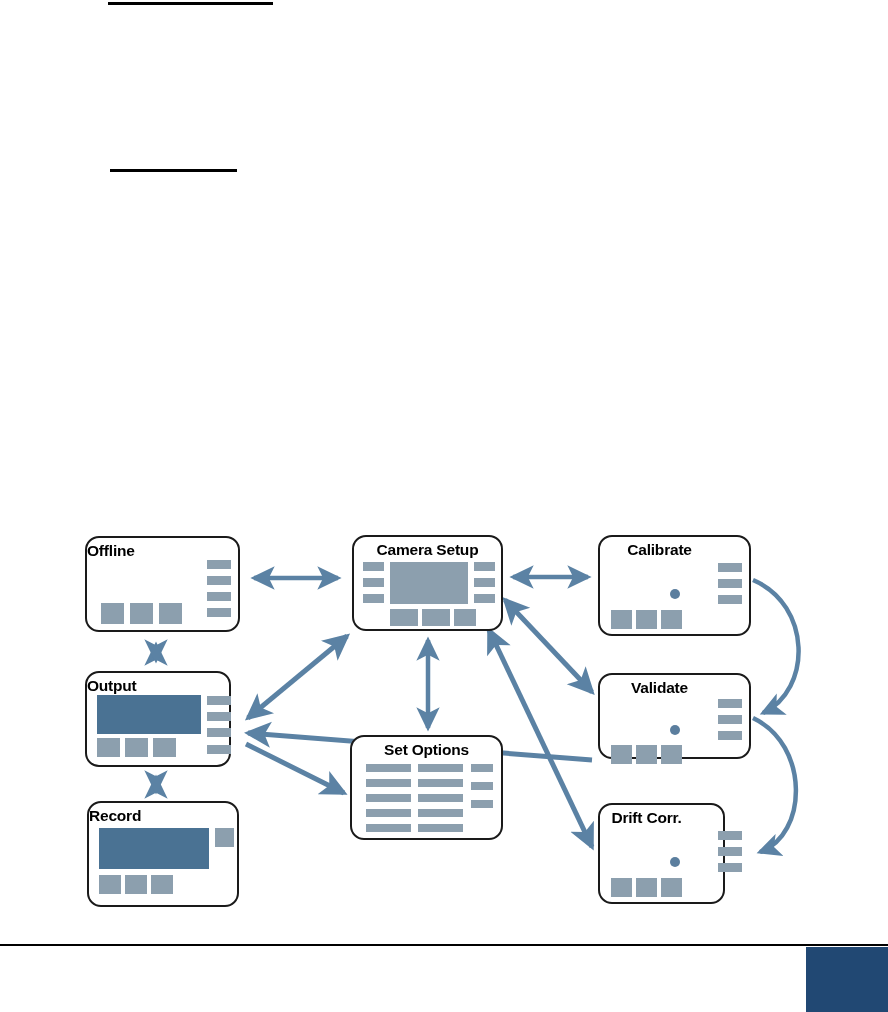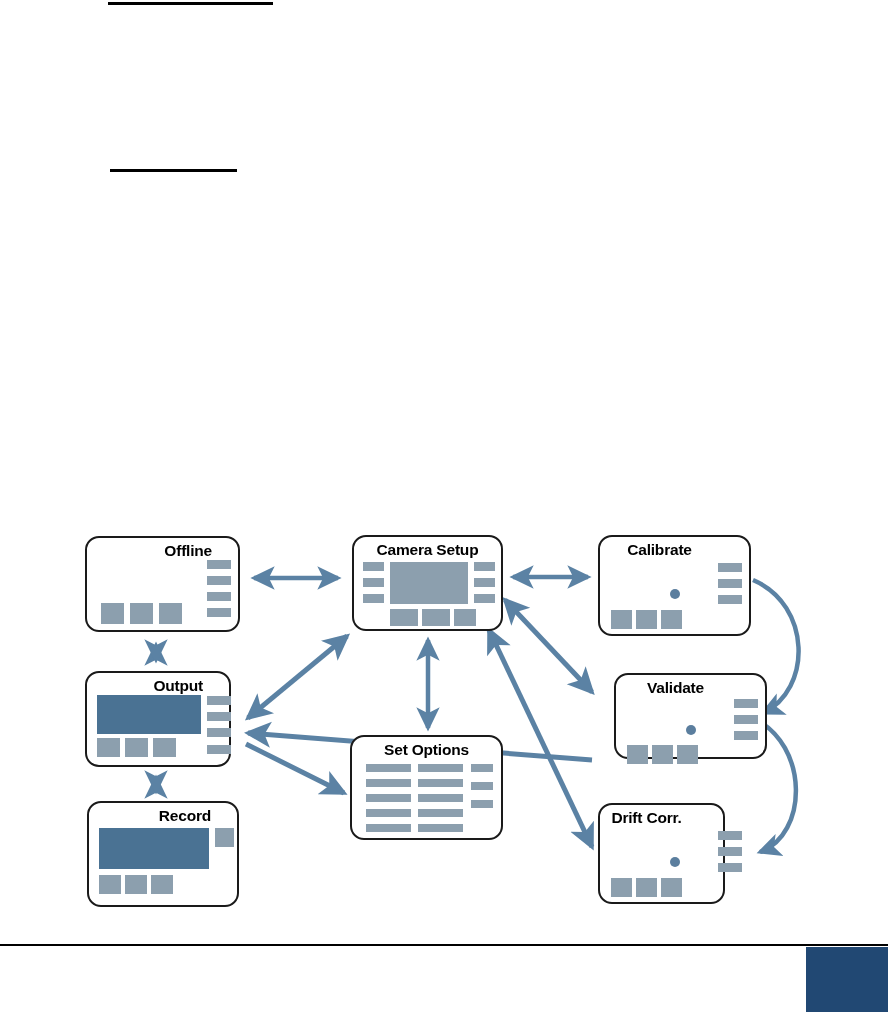--- a/index.html
+++ b/index.html
@@ -62,21 +62,21 @@
     position: absolute;
     left: 0; right: 0;
     top: 4px;
     text-align: center;
     font-size: 15.5px;
     font-weight: bold;
     color: #000000;
     letter-spacing: -0.2px;
     white-space: nowrap;
   }
-  .card-title.shift-left  { text-align: right; padding-right: 26px; }
+  .card-title.shift-left  { text-align: left; padding-right: 26px; }
   .card-title.shift-left2 { text-align: center; padding-right: 30px; }
 
   
   .bar, .btn, .panel, .dot, .chip {
     position: absolute;
   }
   .bar  { background: #8c9fae; }
   .btn  { background: #8c9fae; }
   .chip { background: #8c9fae; }
   .panel{ background: #4a7293; }
@@ -85,21 +85,21 @@
     border-radius: 50%;
   }
 
   
   #card-offline      { left: 85px;  top: 536px; width: 155px; height: 96px; }
   #card-output       { left: 85px;  top: 671px; width: 146px; height: 96px; }
   #card-record       { left: 87px;  top: 801px; width: 152px; height: 106px; }
   #card-camera-setup { left: 352px; top: 535px; width: 151px; height: 96px; }
   #card-set-options  { left: 350px; top: 735px; width: 153px; height: 105px; }
   #card-calibrate    { left: 598px; top: 535px; width: 153px; height: 101px; }
-  #card-validate     { left: 598px; top: 673px; width: 153px; height: 86px; margin-left: 16px; }
+  #card-validate     { left: 598px; top: 673px; width: 153px; height: 86px; }
   #card-drift-corr   { left: 598px; top: 803px; width: 127px; height: 101px; }
 </style>
 </head>
 <body>
 
 <div class="rule" id="rule-top"></div>
 <div class="rule" id="rule-second"></div>
 
 <div id="diagram">
 

